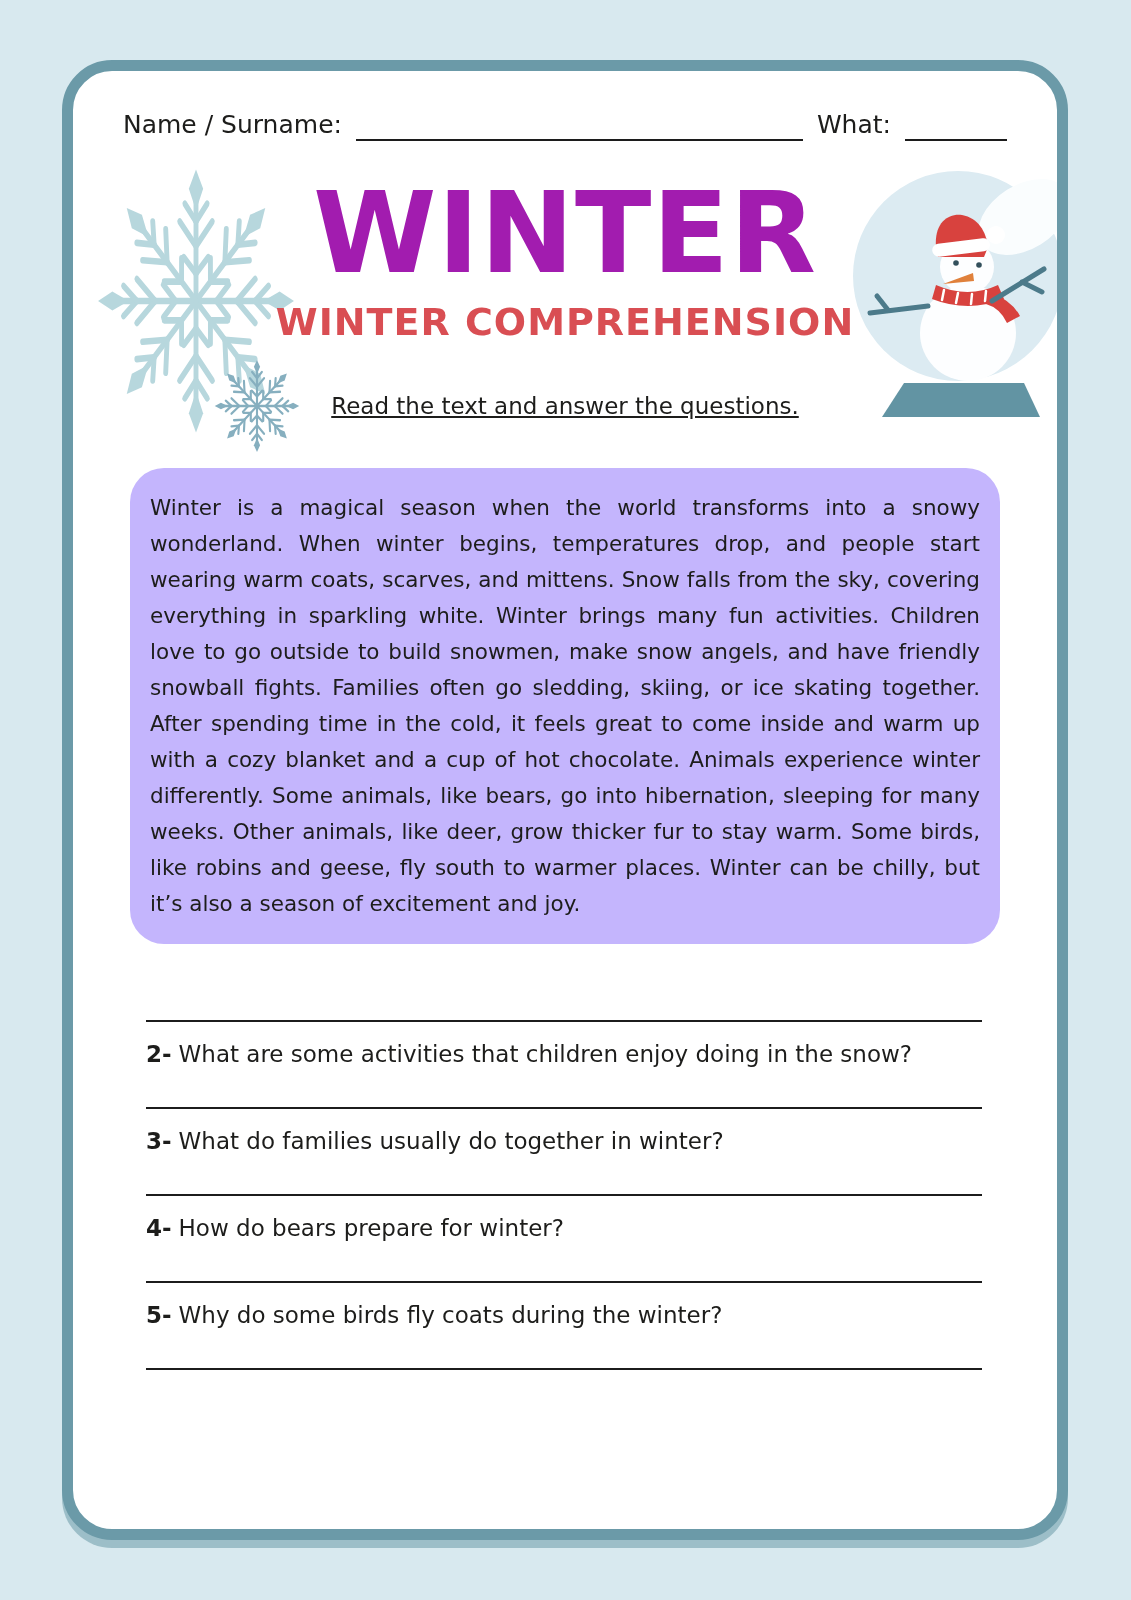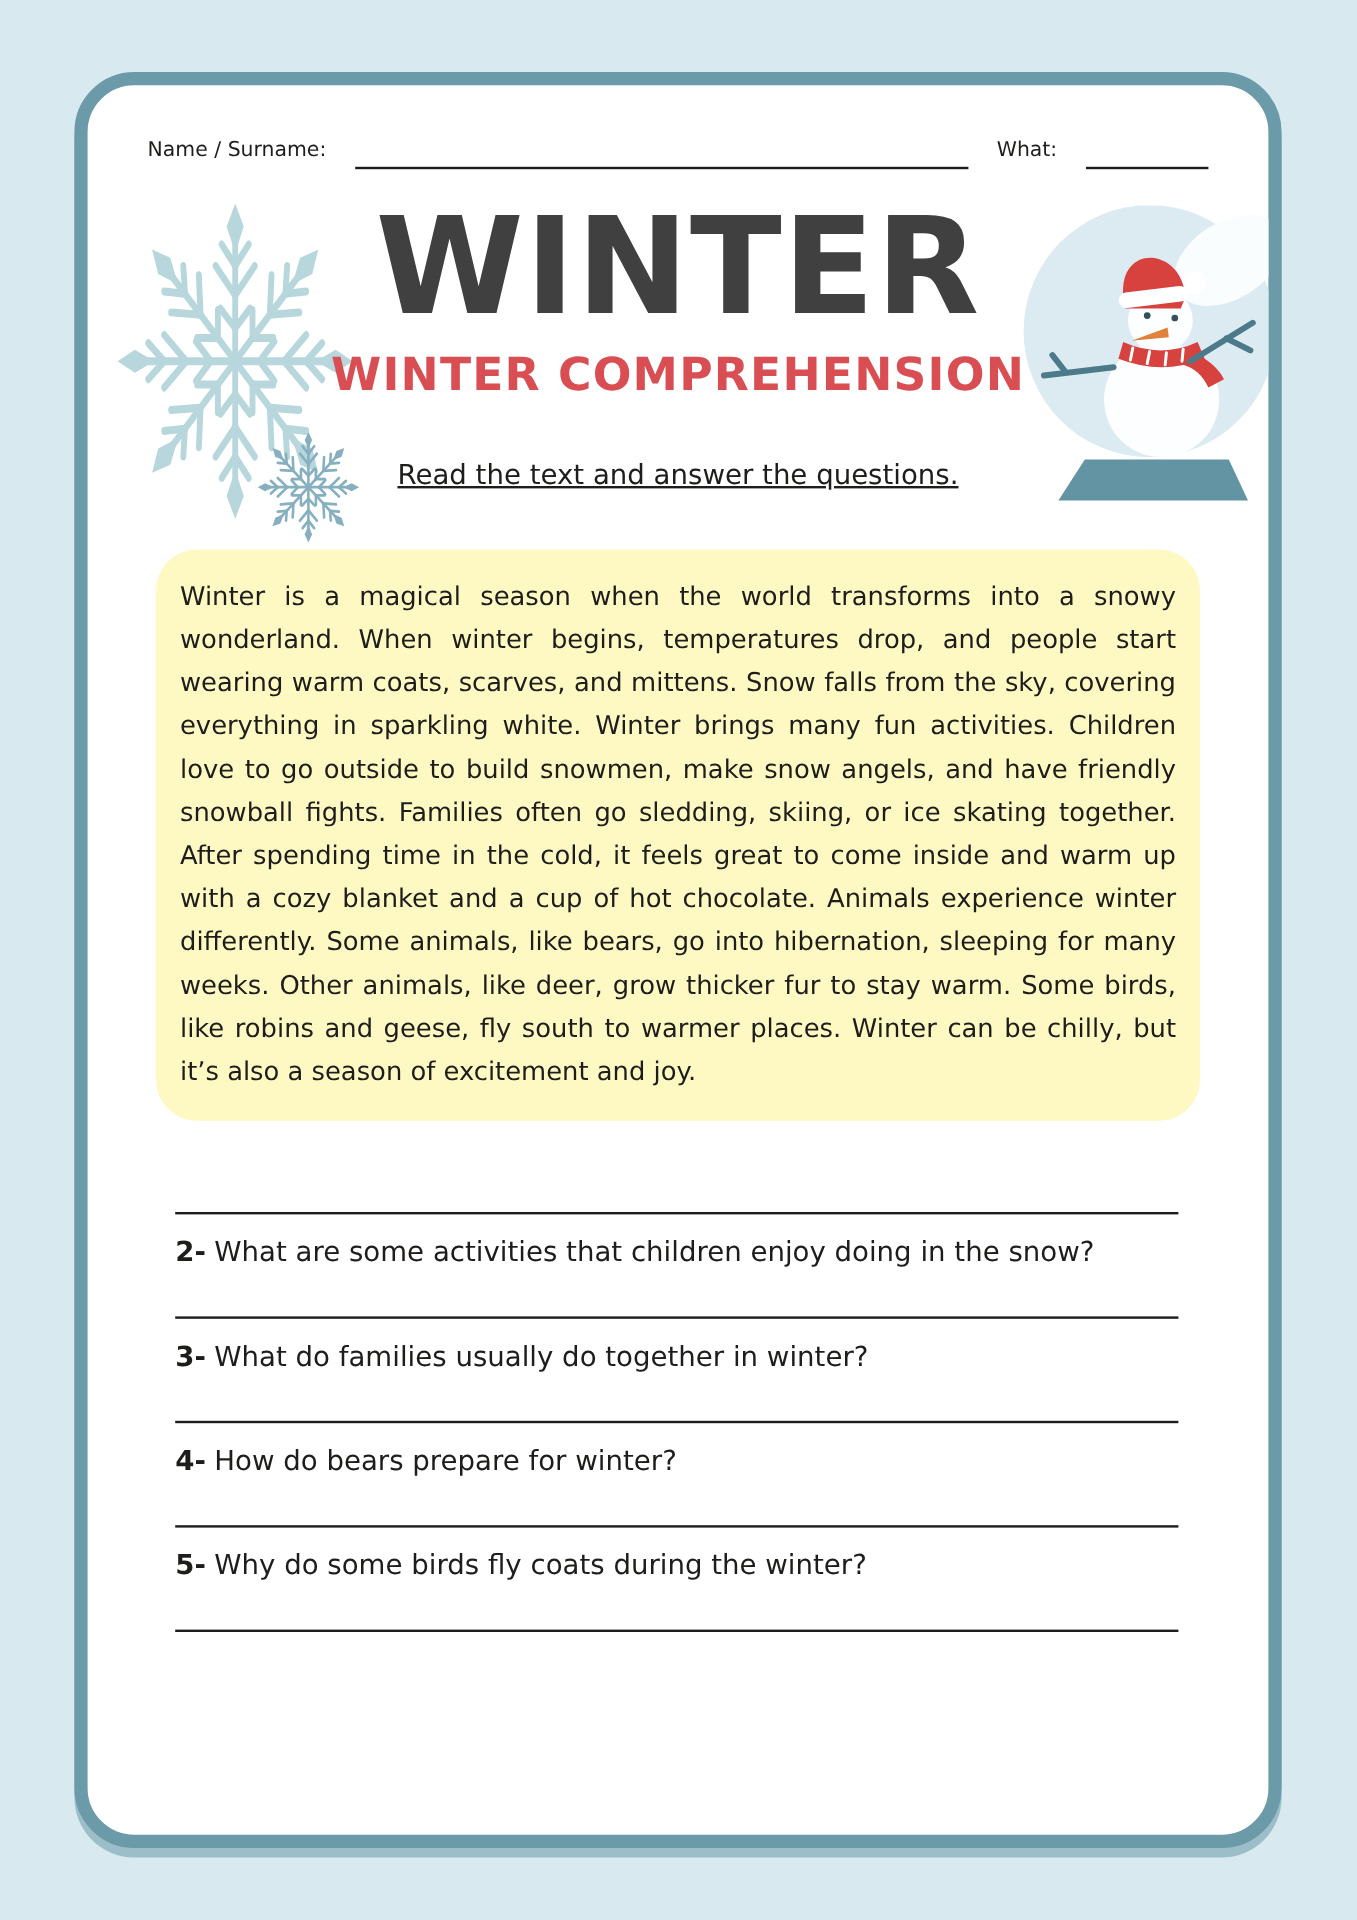--- a/index.html
+++ b/index.html
@@ -23,40 +23,40 @@
   }
   .card-inner {
     position:relative;
     width:100%; height:100%;
     box-sizing:border-box;
     padding:38px 50px 0 50px;
   }
   
   .top-row {
     display:flex; align-items:flex-end;
-    font-size:17px; line-height:32px;
-    gap:24px;
+    font-size:25px; line-height:32px;
+    gap:14px;
     position:relative; z-index:3;
   }
   .blank-line { border-bottom:2px solid #1c1c1c; height:30px; }
   .name-line { flex:1; }
   .date-line { width:102px; }
   
-  .title   { margin:22px 0 0 0; text-align:center; font-size:112px; line-height:1.08;
-             font-weight:bold; color:#404040; letter-spacing:1px; position:relative; z-index:2; }
+  .title   { margin:32px 0 0 0; text-align:center; font-size:112px; line-height:1.08;
+             font-weight:bold; color:#a21caf; letter-spacing:1px; position:relative; z-index:2; }
   .subtitle{ margin:6px 0 0 0; text-align:center; font-size:38px; line-height:1.2;
              font-weight:bold; color:#d94e53; letter-spacing:1px; position:relative; z-index:2; }
   .instruction { margin:46px 0 0 0; text-align:center; font-size:23px; line-height:28px;
              position:relative; z-index:2;text-decoration:underline; }
   
   .passage-box {
     margin:48px auto 0 auto;
     width:870px;
     box-sizing:border-box;
-    background:#fef9c3;
+    background:#c4b5fd;
     border-radius:34px;
     padding:22px 20px;
     position:relative; z-index:2;
   }
   .passage-box p {
     margin:0;
     font-size:21.5px;
     line-height:36px;
     text-align:justify;
   }

